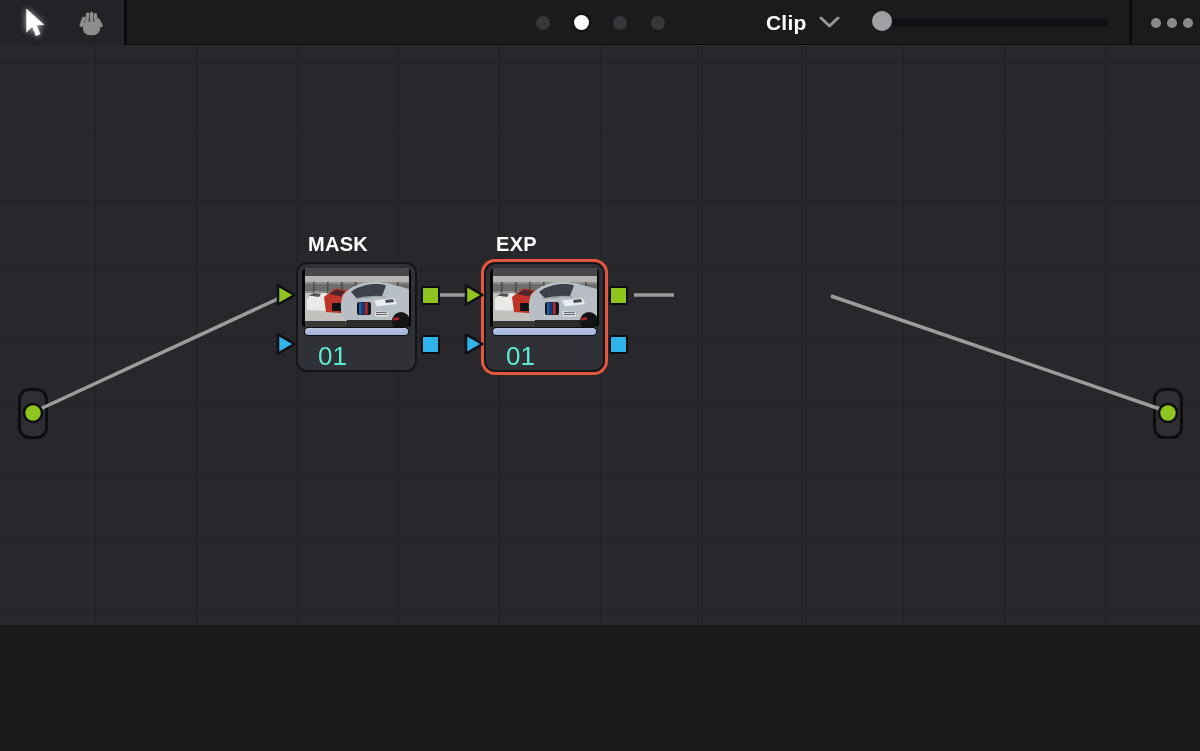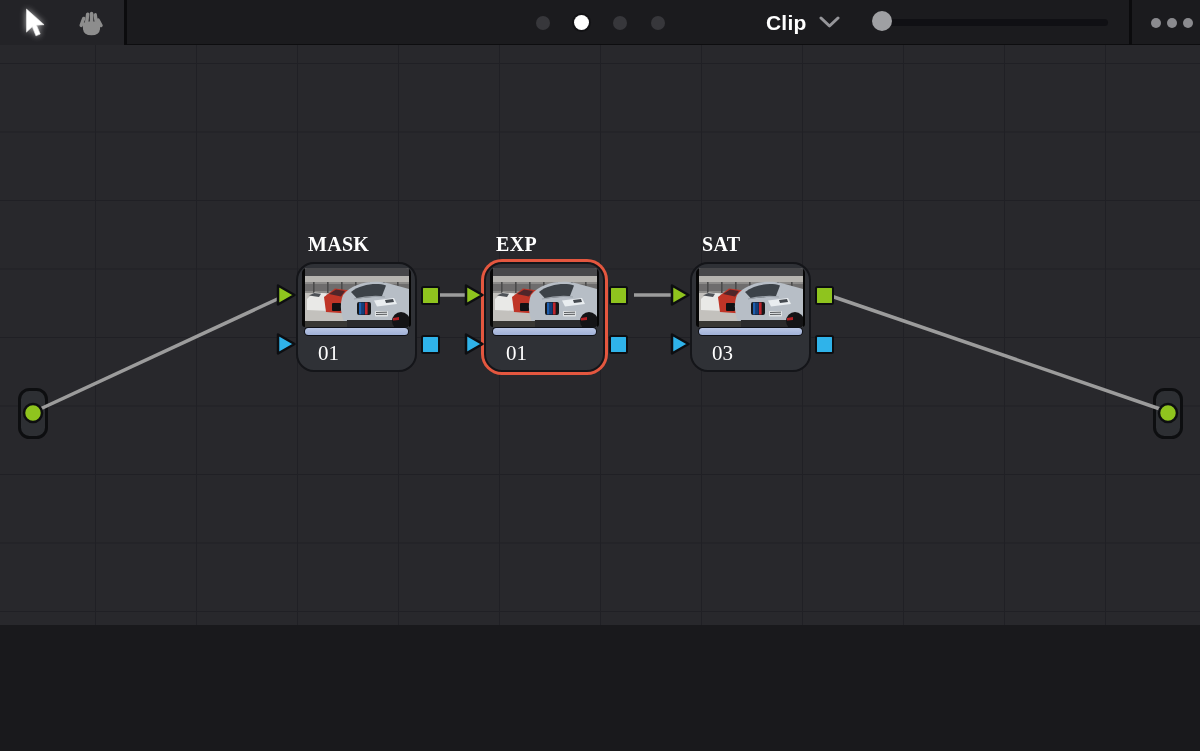--- a/index.html
+++ b/index.html
@@ -28,27 +28,27 @@
   .canvas{position:absolute;left:0;top:45px;width:1200px;height:706px;background-color:#28282c;
     background-image:
       linear-gradient(to right,#202025 1px,transparent 1px),
       linear-gradient(to bottom,#202025 1px,transparent 1px);
     background-size:101px 68.5px;
     background-position:95px 18px;}
 
   .wires{position:absolute;left:0;top:0;width:1200px;height:751px;z-index:1;pointer-events:none;}
 
   
-  .node{position:absolute;width:121px;height:110px;background:var(--node-bg,#2f3136);border:2px solid #141519;border-radius:18px;z-index:2;cursor:pointer;font-family:Liberation Serif, serif;}
+  .node{position:absolute;width:121px;height:110px;background:var(--node-bg,#2f3136);border:2px solid #141519;border-radius:11px;z-index:2;cursor:pointer;}
   .node.selected{box-shadow:0 0 0 3px var(--sel,#e4573f);}
   .node-label{position:absolute;left:10px;top:-31px;color:#fff;font-size:20px;font-weight:600;letter-spacing:0.3px;white-space:nowrap;}
   .thumb{position:absolute;left:4px;top:4px;width:109px;height:59px;background:#060606;border-radius:5px 5px 3px 3px;overflow:hidden;display:flex;justify-content:center;}
   .thumb svg{display:block;}
   .bar{position:absolute;left:7px;top:64px;width:103px;height:7px;border-radius:4px;background:linear-gradient(#bac7e5,var(--bar,#a0b1d8));box-shadow:0 0 0 1px rgba(8,10,16,0.85);}
-  .num{position:absolute;left:20px;top:77px;color:#ffffff;font-size:21px;font-weight:500;}
+  .num{position:absolute;left:20px;top:77px;color:#5eead4;font-size:26px;font-weight:500;}
   .port{position:absolute;}
   .port.sq{width:19px;height:19px;border:2px solid #0d0e11;border-radius:2.5px;}
   .sq.green{background:var(--green,#8fc41e);}
   .sq.blue{background:var(--blue,#2fb3ea);}
   .pos-n1{left:296px;top:262px;}
   .pos-n2{left:484px;top:262px;}
   .pos-n3{left:690px;top:262px;}
   .tri-in-rgb{left:-22px;top:20px;}
   .tri-in-key{left:-22px;top:69px;}
   .sq-out-rgb{left:123px;top:22px;}
@@ -196,32 +196,14 @@
     <svg class="port tri-green tri-in-rgb" width="20" height="22" viewBox="0 0 20 22">
         <polygon points="2,1.5 18.5,11 2,20.5" stroke="#0d0e11" stroke-width="2.5" stroke-linejoin="round"></polygon>
       </svg>
     <svg class="port tri-blue tri-in-key" width="20" height="22" viewBox="0 0 20 22">
         <polygon points="2,1.5 18.5,11 2,20.5" stroke="#0d0e11" stroke-width="2.5" stroke-linejoin="round"></polygon>
       </svg>
     <div class="port sq green sq-out-rgb"></div>
     <div class="port sq blue sq-out-key"></div>
   </div>
 
-  <div class="node pos-n3">
-    <div class="node-label">SAT</div>
-    <div class="thumb">
-        <svg width="104" height="59">
-          <use href="#thumb-art"></use>
-        </svg>
-      </div>
-    <div class="bar"></div>
-    <div class="num">03</div>
-    <svg class="port tri-green tri-in-rgb" width="20" height="22" viewBox="0 0 20 22">
-        <polygon points="2,1.5 18.5,11 2,20.5" stroke="#0d0e11" stroke-width="2.5" stroke-linejoin="round"></polygon>
-      </svg>
-    <svg class="port tri-blue tri-in-key" width="20" height="22" viewBox="0 0 20 22">
-        <polygon points="2,1.5 18.5,11 2,20.5" stroke="#0d0e11" stroke-width="2.5" stroke-linejoin="round"></polygon>
-      </svg>
-    <div class="port sq green sq-out-rgb"></div>
-    <div class="port sq blue sq-out-key"></div>
-  </div>
 
 </div>
 
 </body></html>

